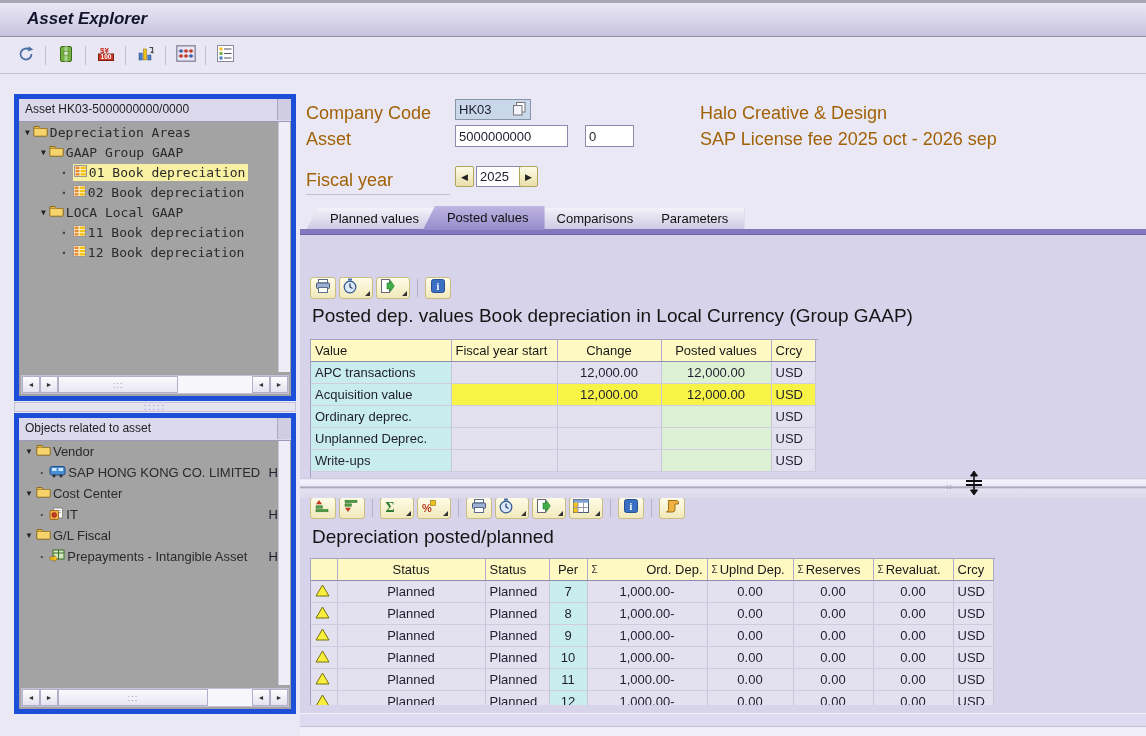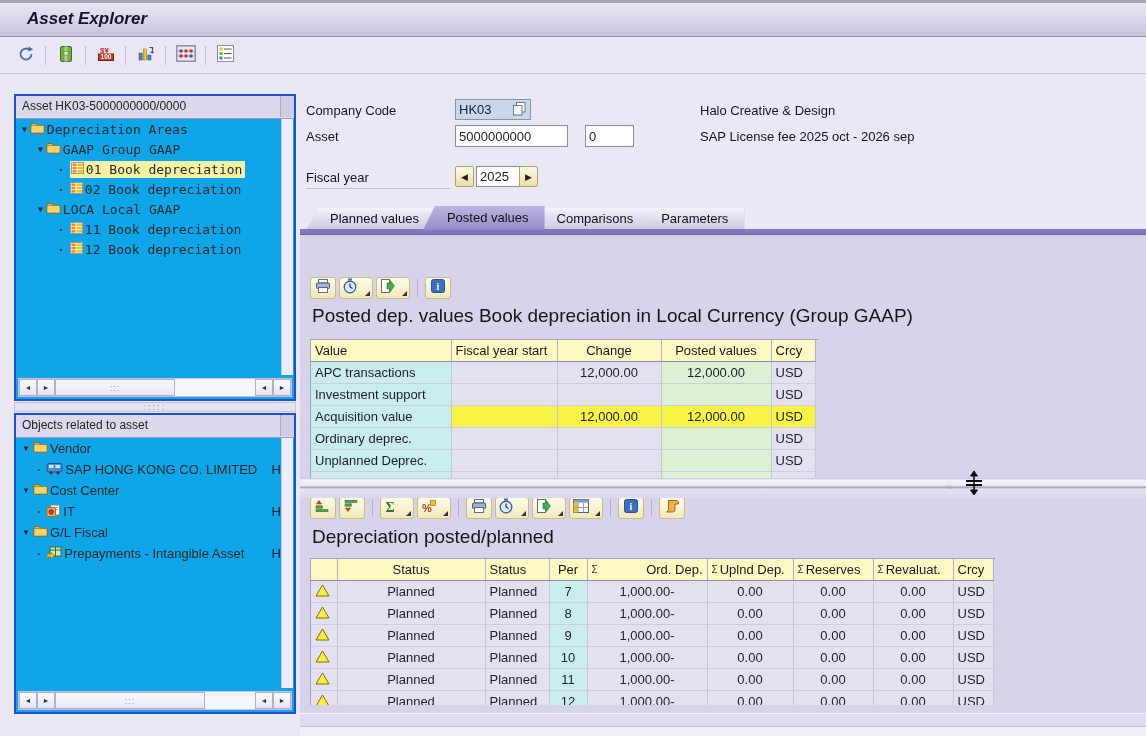--- a/index.html
+++ b/index.html
@@ -16,21 +16,21 @@
     font-style:italic;color:#14142e;}
 
   
   #apptoolbar{left:0;top:37px;width:1146px;height:37px;background:#e9e7f3;
     border-bottom:1px solid #c4c1d6;box-sizing:border-box;}
   .mbtn{position:absolute;top:5px;width:27px;height:27px;display:flex;align-items:center;
     justify-content:center;border-radius:2px;}
   .mdiv{position:absolute;top:9px;width:1px;height:19px;background:#c2bfd4;}
 
   
-  .panel{position:absolute;border:2px solid #1d4ed8;background:#0ea5e9;box-sizing:border-box;}
+  .panel{position:absolute;border:5px solid #1d4ed8;background:#a3a3a3;box-sizing:border-box;}
   .phead{height:22px;background:#dcd9ec;border-bottom:1px solid #9d99b8;font-size:12px;
     line-height:21px;padding:0 6px;color:#222;position:relative;white-space:nowrap;overflow:hidden;}
   .hsizer{position:absolute;right:0;top:0;width:13px;height:21px;background:#d0cde2;
     border-left:1px solid #aca8c4;}
   .tree{position:absolute;top:23px;left:1px;right:12px;bottom:24px;overflow:hidden;}
   .titem{height:20px;display:flex;align-items:center;white-space:nowrap;font-size:13px;}
   .mono .titem{font-family:"DejaVu Sans Mono",monospace;}
   .tw{color:#2a2a2a;margin-left:2px;}
   .xar{font-size:8px;color:#222;margin:0 3px 0 1px;}
   .bdot{font-weight:700;color:#444;margin:0 5px 0 2px;}
@@ -45,21 +45,21 @@
     box-sizing:border-box;font-size:7px;color:#333;display:flex;align-items:center;justify-content:center;}
   .sbthumb{width:120px;background:linear-gradient(#fbfafd,#e8e6f2);border:1px solid #b2afc8;
     box-sizing:border-box;display:flex;align-items:center;justify-content:center;
     color:#9a96b5;font-size:9px;letter-spacing:1px;}
   .sbtrack{flex:1;}
   .hsplit{left:14px;top:402px;width:282px;height:10px;background:#e6e3f1;
     border:1px solid #c5c2d8;box-sizing:border-box;display:flex;align-items:center;justify-content:center;
     color:#8f8bac;font-size:9px;letter-spacing:2px;line-height:6px;}
 
   
-  .flabel{font-size:13px;color:#0f172a;}
+  .flabel{font-size:18px;color:#a16207;}
   .field{position:absolute;box-sizing:border-box;font-size:13px;line-height:19px;padding:0 3px;
     border:1px solid #8d89aa;background:#fff;white-space:nowrap;overflow:hidden;}
   .field.sel-field{background:#c8d7ea;border-color:#8894a8;}
   .spbtn{position:absolute;width:19px;height:21px;box-sizing:border-box;
     background:linear-gradient(#fdfbe8,#e9dfa8);border:1px solid #b0a35c;border-radius:2px;
     display:flex;align-items:center;justify-content:center;font-size:9px;color:#222;}
 
   
   #tabstrip{left:300px;top:206px;width:846px;height:24px;display:flex;align-items:flex-end;
     padding-left:18px;box-sizing:border-box;}
@@ -432,27 +432,20 @@
           <th>Fiscal year start</th>
           <th class="r">Change</th>
           <th class="r">Posted values</th>
           <th>Crcy</th>
         </tr>
         <tr>
           <td class="cyan">APC transactions</td>
           <td></td>
           <td class="r">12,000.00</td>
           <td class="r green">12,000.00</td>
-          <td>USD</td>
-        </tr>
-        <tr>
-          <td class="cyan">Investment support</td>
-          <td></td>
-          <td class="r"></td>
-          <td class="r green"></td>
           <td>USD</td>
         </tr>
         <tr class="hl">
           <td class="cyan">Acquisition value</td>
           <td></td>
           <td class="r">12,000.00</td>
           <td class="r">12,000.00</td>
           <td>USD</td>
         </tr>
         <tr>

